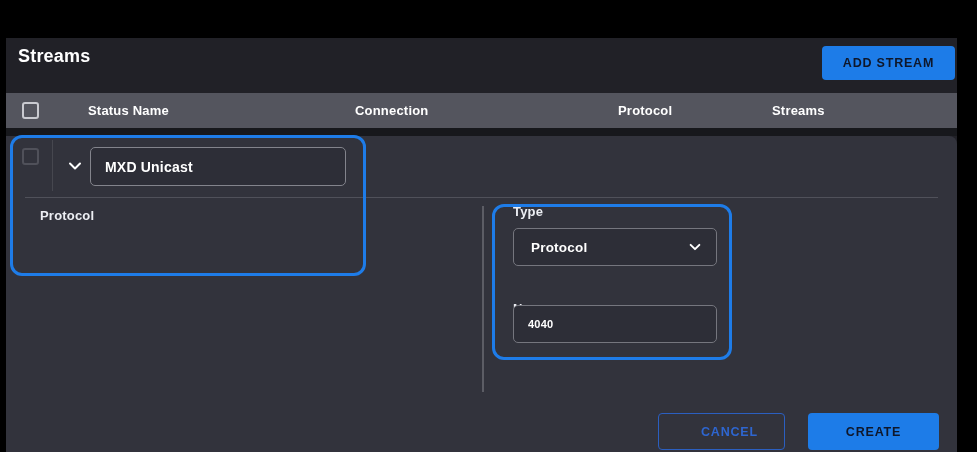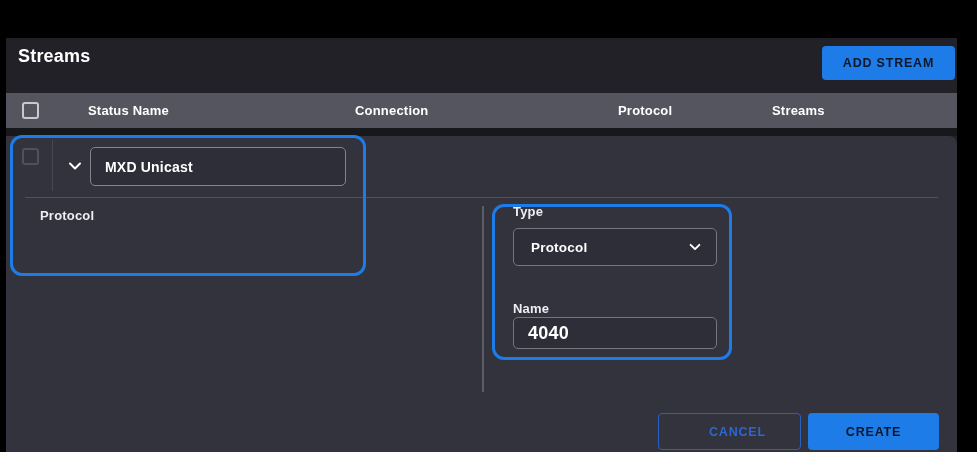--- a/index.html
+++ b/index.html
@@ -133,29 +133,29 @@
     display: flex; align-items: center;
     color: #fff; font-size: 13.5px; font-weight: bold; letter-spacing: .2px;
     padding: 0 14px 0 17px;
     cursor: pointer;
   }
   .select .chev { margin-left: auto; display: flex; }
   .sel-protocol { left: 36px;  top: 92px; width: 195px; height: 38px; }
   .sel-type     { left: 507px; top: 92px; width: 204px; height: 38px; }
 
   .port-input {
-    position: absolute; left: 507px; top: 181px;
-    width: 204px; height: 32px;
-    font-size: 18px;
+    position: absolute; left: 507px; top: 169px;
+    width: 204px; height: 38px;
+    font-size: 11px;
     border-color: #75767e;
   }
 
   .cancel-btn {
     position: absolute; left: 652px; top: 277px;
-    width: 143px; height: 37px;
+    width: 127px; height: 37px;
     background: transparent;
     border: 1px solid #2b5fc0;
     color: #2e66d0;
     padding-left: 16px;
   }
   .create-btn {
     position: absolute; left: 802px; top: 277px;
     width: 131px; height: 37px;
   }
 

